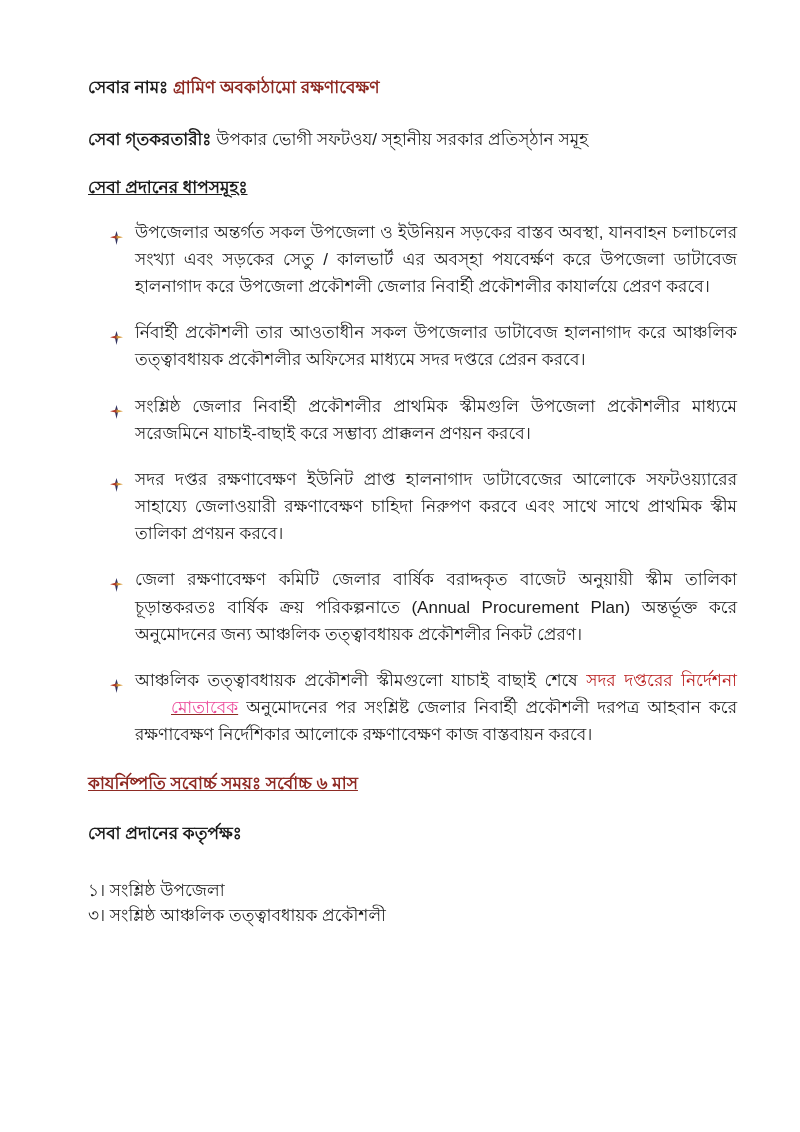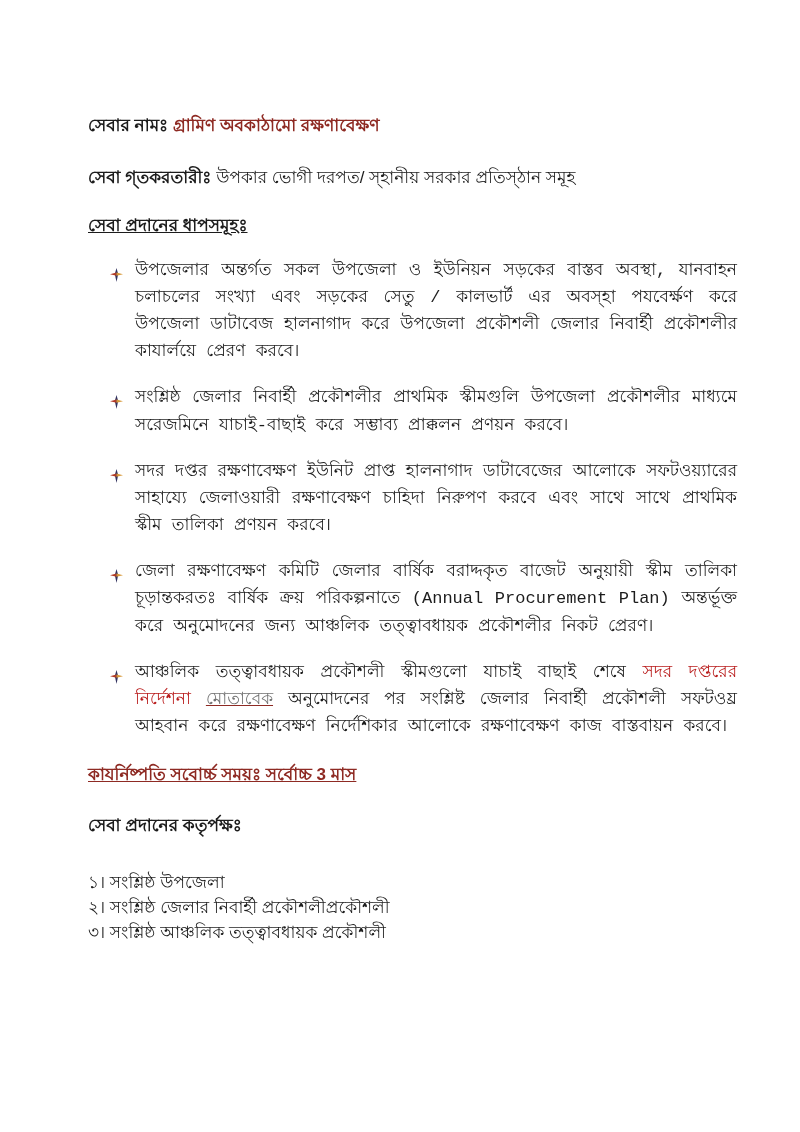--- a/index.html
+++ b/index.html
@@ -7,37 +7,37 @@
   .page {
     width: 800px;
     height: 1132px;
     margin: 0 auto;
     background: #ffffff;
     font-family: "Liberation Sans", "DejaVu Sans", sans-serif;
     color: #1c1c1c;
     overflow: hidden;
   }
   .content {
-    padding: 112px 63px 0 88px;
+    padding: 74px 63px 0 88px;
     font-size: 17px;
     line-height: 1.6;
   }
   .label { font-weight: bold; }
   .red { color: #b91c1c; }
   .red-bold { color: #8e2a23; font-weight: bold; }
-  .red-underline { color: #737373; text-decoration: underline; text-decoration-color: #8e2a23; }
+  .red-underline { color: #ec4899; text-decoration: underline; text-decoration-color: #8e2a23; margin-left: 36px; }
   .service-name-line { margin-bottom: 25px; }
   .service-recipient-line { margin-bottom: 21px; }
   .steps-heading {
     font-weight: bold;
     text-decoration: underline;
     display: inline-block;
     margin-bottom: 17px;
   }
-  ul.steps { list-style: none; margin-left: 22px; font-family: Liberation Mono, monospace; }
+  ul.steps { list-style: none; margin-left: 22px; }
   li.step {
     position: relative;
     padding-left: 25px;
     margin-bottom: 19px;
     text-align: justify;
   }
   li.step .bullet {
     position: absolute;
     left: 0;
     top: 7px;
@@ -69,37 +69,47 @@
 
     <div class="service-name-line">
       <span class="label">সেবার নামঃ</span>
       <span> </span>
       <span class="red-bold">গ্রামিণ অবকাঠামো রক্ষণাবেক্ষণ</span>
     </div>
 
     <div class="service-recipient-line">
       <span class="label">সেবা গ্তকরতারীঃ</span>
       <span> </span>
-      <span>উপকার ভোগী দরপত/ স্হানীয় সরকার প্রতিস্ঠান সমূহ</span>
+      <span>উপকার ভোগী সফটওয/ স্হানীয় সরকার প্রতিস্ঠান সমূহ</span>
     </div>
 
     <div>
       <span class="steps-heading">সেবা প্রদানের ধাপসমূহঃ</span>
     </div>
 
     <ul class="steps">
       <li class="step">
         <span class="bullet">
           <svg width="13" height="14" viewBox="0 0 13 14">
             <polygon points="6.5,0 8.2,6 6.5,14 4.8,6" fill="#33335f"></polygon>
             <polygon points="0,6.2 6.5,4.6 6.5,7.8" fill="#b23a26"></polygon>
             <polygon points="13,6.2 6.5,4.6 6.5,7.8" fill="#d89a3c"></polygon>
           </svg>
         </span>
         <span>উপজেলার অন্তর্গত সকল উপজেলা ও ইউনিয়ন সড়কের বাস্তব অবস্থা, যানবাহন চলাচলের সংখ্যা এবং সড়কের সেতু / কালভার্ট এর অবস্হা পযবের্ক্ষণ করে উপজেলা ডাটাবেজ হালনাগাদ করে উপজেলা প্রকৌশলী জেলার  নিবার্হী প্রকৌশলীর কাযার্লয়ে প্রেরণ  করবে।</span>
+      </li>
+      <li class="step">
+        <span class="bullet">
+          <svg width="13" height="14" viewBox="0 0 13 14">
+            <polygon points="6.5,0 8.2,6 6.5,14 4.8,6" fill="#33335f"></polygon>
+            <polygon points="0,6.2 6.5,4.6 6.5,7.8" fill="#b23a26"></polygon>
+            <polygon points="13,6.2 6.5,4.6 6.5,7.8" fill="#d89a3c"></polygon>
+          </svg>
+        </span>
+        <span>র্নিবার্হী প্রকৌশলী তার আওতাধীন সকল উপজেলার ডাটাবেজ হালনাগাদ করে আঞ্চলিক তত্ত্বাবধায়ক প্রকৌশলীর অফিসের মাধ্যমে সদর দপ্তরে প্রেরন করবে।</span>
       </li>
       <li class="step">
         <span class="bullet">
           <svg width="13" height="14" viewBox="0 0 13 14">
             <polygon points="6.5,0 8.2,6 6.5,14 4.8,6" fill="#33335f"></polygon>
             <polygon points="0,6.2 6.5,4.6 6.5,7.8" fill="#b23a26"></polygon>
             <polygon points="13,6.2 6.5,4.6 6.5,7.8" fill="#d89a3c"></polygon>
           </svg>
         </span>
         <span>সংশ্লিষ্ঠ জেলার নিবার্হী প্রকৌশলীর  প্রাথমিক স্কীমগুলি উপজেলা প্রকৌশলীর মাধ্যমে সরেজমিনে যাচাই-বাছাই করে সম্ভাব্য প্রাক্কলন প্রণয়ন করবে।</span>
@@ -125,30 +135,29 @@
         <span>জেলা রক্ষণাবেক্ষণ কমিটি জেলার বার্ষিক বরাদ্দকৃত বাজেট অনুয়ায়ী স্কীম তালিকা চূড়ান্তকরতঃ বার্ষিক ক্রয় পরিকল্পনাতে (Annual Procurement Plan) অন্তর্ভূক্ত করে অনুমোদনের জন্য আঞ্চলিক তত্ত্বাবধায়ক প্রকৌশলীর নিকট প্রেরণ।</span>
       </li>
       <li class="step">
         <span class="bullet">
           <svg width="13" height="14" viewBox="0 0 13 14">
             <polygon points="6.5,0 8.2,6 6.5,14 4.8,6" fill="#33335f"></polygon>
             <polygon points="0,6.2 6.5,4.6 6.5,7.8" fill="#b23a26"></polygon>
             <polygon points="13,6.2 6.5,4.6 6.5,7.8" fill="#d89a3c"></polygon>
           </svg>
         </span>
-        <span>আঞ্চলিক তত্ত্বাবধায়ক প্রকৌশলী স্কীমগুলো যাচাই বাছাই শেষে </span><span class="red">সদর দপ্তরের নির্দেশনা </span><span class="red-underline">মোতাবেক</span><span> অনুমোদনের পর সংশ্লিষ্ট জেলার নিবার্হী প্রকৌশলী সফটওয্র আহবান করে রক্ষণাবেক্ষণ নির্দেশিকার আলোকে রক্ষণাবেক্ষণ কাজ বাস্তবায়ন করবে।</span>
+        <span>আঞ্চলিক তত্ত্বাবধায়ক প্রকৌশলী স্কীমগুলো যাচাই বাছাই শেষে </span><span class="red">সদর দপ্তরের নির্দেশনা </span><span class="red-underline">মোতাবেক</span><span> অনুমোদনের পর সংশ্লিষ্ট জেলার নিবার্হী প্রকৌশলী দরপত্র আহবান করে রক্ষণাবেক্ষণ নির্দেশিকার আলোকে রক্ষণাবেক্ষণ কাজ বাস্তবায়ন করবে।</span>
       </li>
     </ul>
 
     <div>
-      <span class="completion-heading">কাযর্নিষ্পতি সবোর্চ্চ সময়ঃ সর্বোচ্চ 3 মাস</span>
+      <span class="completion-heading">কাযর্নিষ্পতি সবোর্চ্চ সময়ঃ সর্বোচ্চ ৬ মাস</span>
     </div>
 
     <div class="authority-heading">সেবা প্রদানের কতৃর্পক্ষঃ</div>
 
     <div class="authority-list">
       <div class="authority-item">১। সংশ্লিষ্ঠ উপজেলা</div>
-      <div class="authority-item">২। সংশ্লিষ্ঠ জেলার নিবার্হী  প্রকৌশলীপ্রকৌশলী</div>
       <div class="authority-item">৩। সংশ্লিষ্ঠ আঞ্চলিক তত্ত্বাবধায়ক প্রকৌশলী</div>
     </div>
 
   </div>
 </div>
 
 </body></html>

